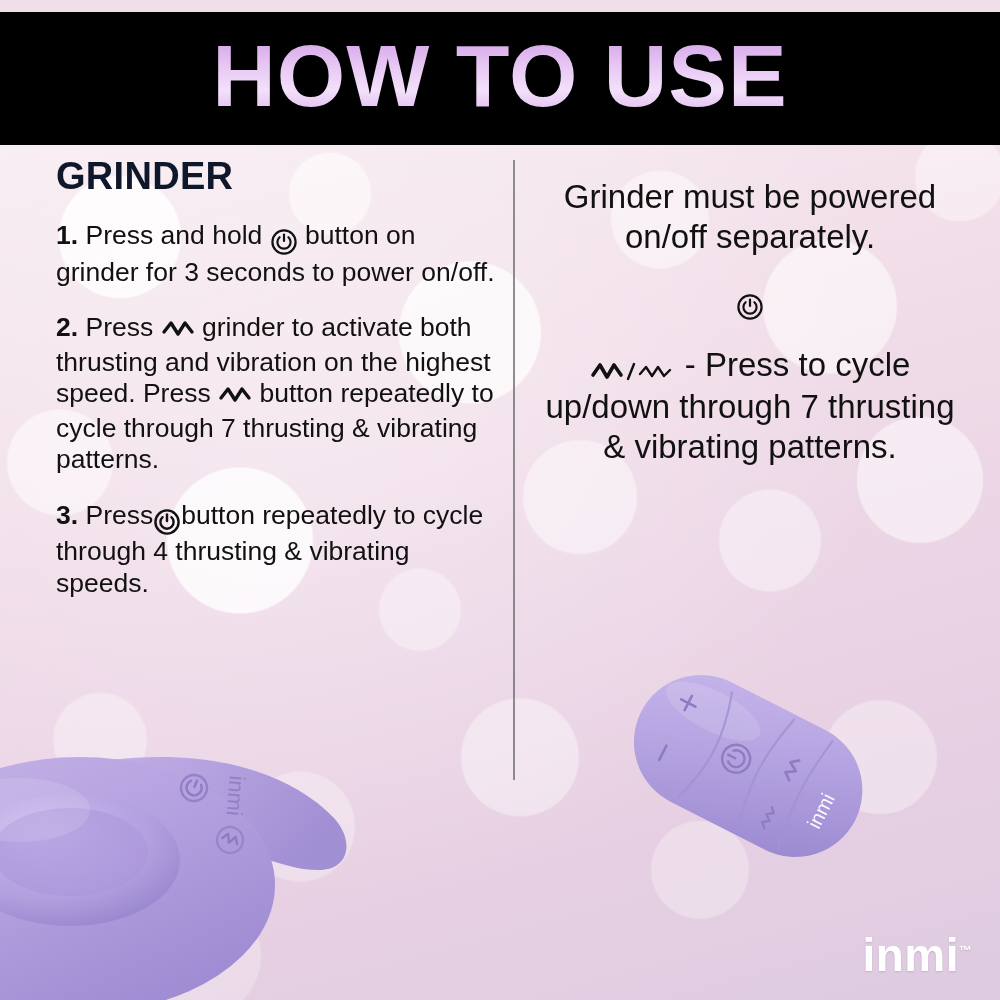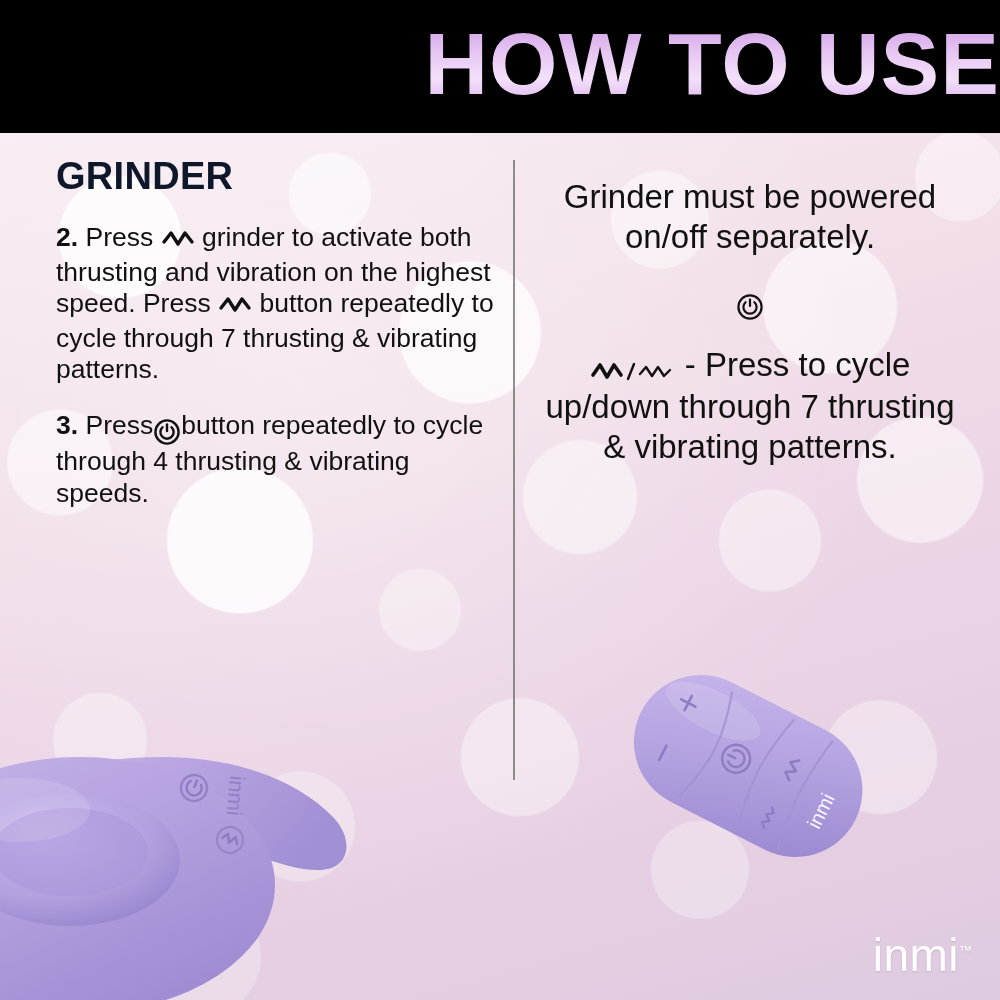--- a/index.html
+++ b/index.html
@@ -18,27 +18,27 @@
     position: relative;
     width: 1000px;
     height: 1000px;
     overflow: hidden;
   }
 
   
   #header {
     position: absolute;
     left: 0;
-    top: 0;
+    top: 12px;
     width: 1000px;
     height: 133px;
     background: #000000;
     display: flex;
     align-items: center;
-    justify-content: flex-end;
+    justify-content: center;
     z-index: 20;
   }
   #header-title {
     font-family: "Liberation Sans", sans-serif;
     font-weight: bold;
     font-size: 88px;
     letter-spacing: 1px;
     line-height: 1;
     background: linear-gradient(180deg, #cf9ee6 0%, #e7c6f3 35%, #f3e0fa 62%, #d8a9ec 100%);
     -webkit-background-clip: text;
@@ -182,21 +182,21 @@
   }
 
   
   #logo {
     position: absolute;
     right: 28px;
     bottom: 18px;
     z-index: 15;
     color: #ffffff;
     font-size: 46px;
-    font-weight: normal;
+    font-weight: bold;
     letter-spacing: 0.5px;
     font-family: "Liberation Sans", sans-serif;
     text-shadow: 0 1px 2px rgba(150,120,150,0.35);
   }
   #logo .tm {
     font-size: 13px;
     vertical-align: super;
     letter-spacing: 0;
   }
 </style>
@@ -298,20 +298,32 @@
     </svg>
   </div>
 
   <div id="content">
 
     <div id="divider"></div>
 
     <div id="left-col">
       <div class="col-title">GRINDER</div>
 
+      <div class="para">
+        <span class="step-num">1.</span>
+        <span>Press and hold</span>
+        <span class="ico">
+          <svg width="28" height="28" viewBox="0 0 28 28" style="vertical-align:-7px">
+            <circle cx="14" cy="14" r="11.6" fill="none" stroke="#111" stroke-width="2.2"></circle>
+            <path d="M14 6.5 L14 13" stroke="#111" stroke-width="2.2" stroke-linecap="round"></path>
+            <path d="M9.6 9.2 A 6.6 6.6 0 1 0 18.4 9.2" fill="none" stroke="#111" stroke-width="2.2" stroke-linecap="round"></path>
+          </svg>
+        </span>
+        <span>button on grinder for 3 seconds to power on/off.</span>
+      </div>
 
       <div class="para tight">
         <span class="step-num">2.</span>
         <span>Press</span>
         <span class="wave">
           <svg width="34" height="20" viewBox="0 0 34 20">
             <path d="M3 13 L10 4 L17 15 L24 4 L31 13" fill="none" stroke="#111" stroke-width="3.4" stroke-linecap="round" stroke-linejoin="round"></path>
           </svg>
         </span>
         <span>grinder to activate both thrusting and vibration on the highest speed. Press</span>

